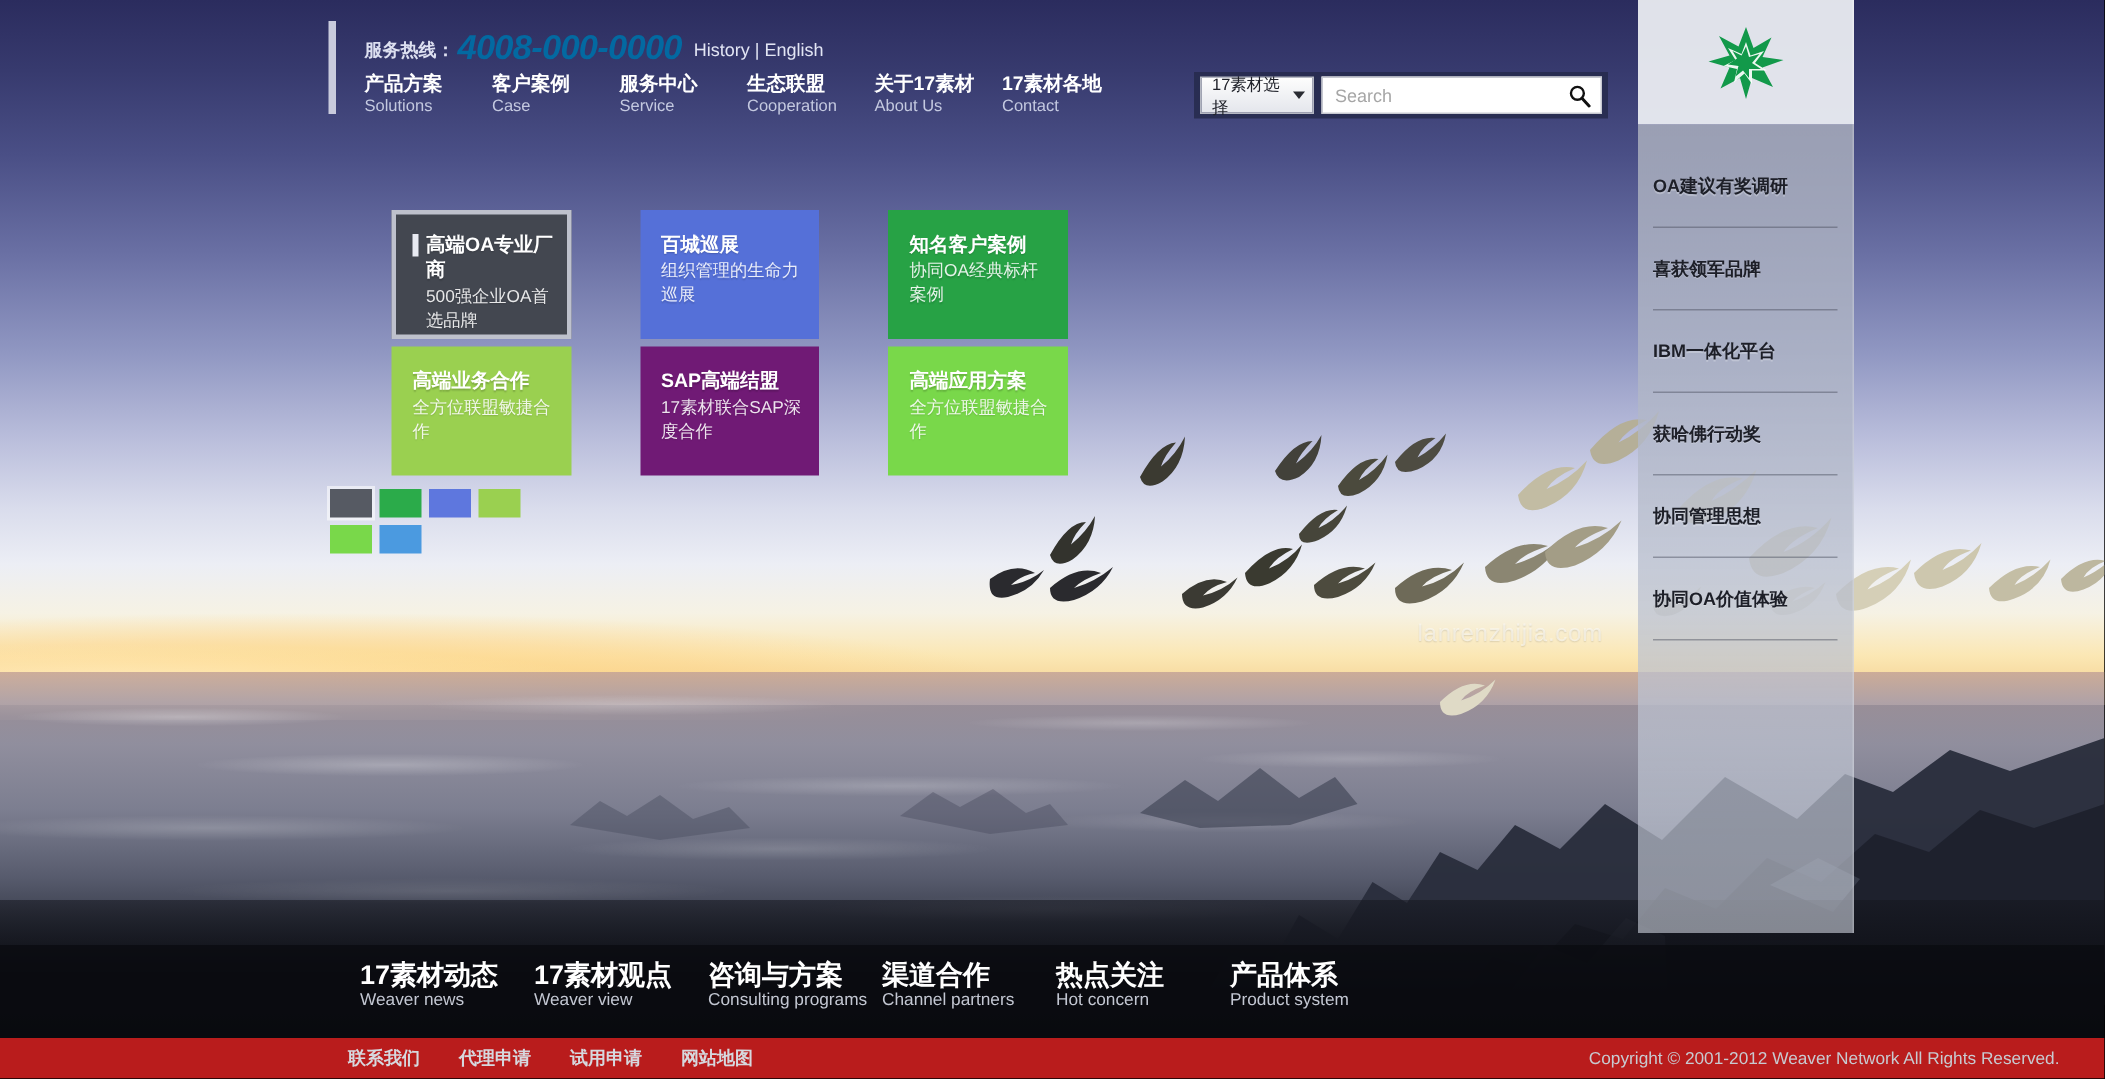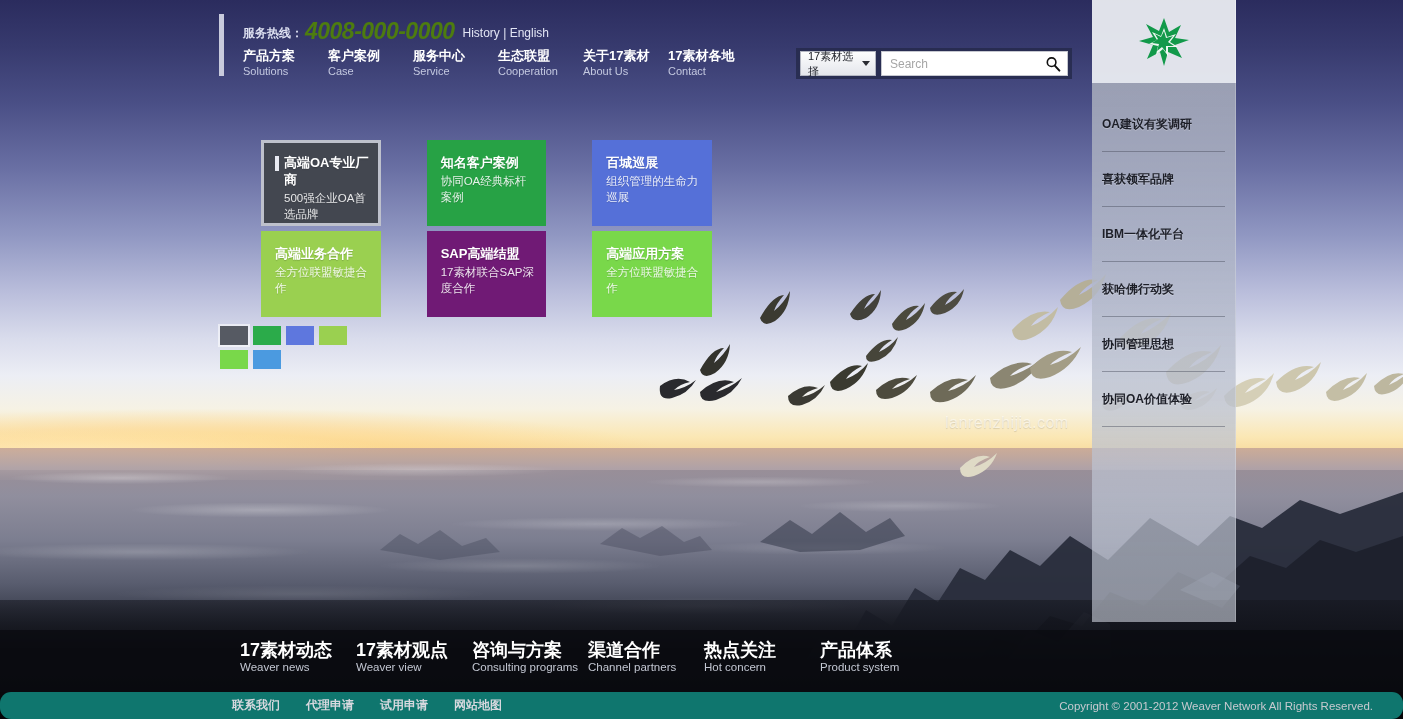--- a/index.html
+++ b/index.html
@@ -76,21 +76,21 @@
     position:absolute; left:945px; top:414px; font-size:16px; letter-spacing:.5px;
     color:rgba(255,255,255,.55); text-shadow:0 1px 1px rgba(0,0,0,.12);
   }
 
   
   .header { position:absolute; left:0; top:0; width:1403px; height:96px; }
   .hdr-bar { position:absolute; left:219px; top:14px; width:5px; height:62px; background:#c9cbdd; }
   .hotline { position:absolute; left:243px; top:18px; white-space:nowrap; }
   .hotline .lbl { font-size:12px; color:#dcdff0; font-weight:bold; }
   .hotline .num {
-    font-size:23px; font-weight:bold; font-style:italic; color:#4d7c0f;
+    font-size:23px; font-weight:bold; font-style:italic; color:#0369a1;
     letter-spacing:-.5px; vertical-align:-2px; margin-left:2px;
     font-family:"Liberation Sans","DejaVu Sans",sans-serif;
     margin-top:20px;
   }
   .hotline .links { font-size:12px; color:#e2e5f4; margin-left:8px; }
   .hotline .links a { color:#e2e5f4; text-decoration:none; }
 
   .mainnav { position:absolute; left:243px; top:48px; display:flex; gap:0; }
   .navitem { width:85px; cursor:pointer; }
   .navitem .cn { font-size:13px; font-weight:bold; color:#ffffff; line-height:16px; white-space:nowrap; }
@@ -155,21 +155,21 @@
   .footnav {
     position:absolute; left:0; top:630px; width:1403px; height:62px;
     background:rgba(10,11,16,.80);
   }
   .fn-items { position:absolute; left:240px; top:12px; display:flex; }
   .fn-item { width:116px; cursor:pointer; }
   .fn-item .cn { font-size:18px; font-weight:bold; color:#ffffff; line-height:17px; white-space:nowrap; }
   .fn-item .en { font-size:11.5px; color:#c3c7d2; line-height:16px; white-space:nowrap; }
 
   
-  .copybar { position:absolute; left:0; top:692px; width:1403px; height:27px; background:#0f766e;border-radius:11px; }
+  .copybar { position:absolute; left:0; top:692px; width:1403px; height:27px; background:#b91c1c; }
   .cb-links { position:absolute; left:232px; top:0; height:27px; display:flex; align-items:center; gap:26px; }
   .cb-links a { font-size:12px; font-weight:bold; color:#d6d8de; text-decoration:none; white-space:nowrap; }
   .copyright { position:absolute; right:30px; top:0; height:27px; display:flex; align-items:center; font-size:11.5px; color:#c8cad0; white-space:nowrap; }
 </style>
 </head>
 <body>
 
 <div id="stage">
 
   <div class="bg">
@@ -273,27 +273,27 @@
     </div>
   </div>
 
   <div class="tiles">
     <div class="tilerow">
       <div class="tile big sel" style="background:#434750;">
         <div class="accent"></div>
         <div class="t-title">高端OA专业厂商</div>
         <div class="t-sub">500强企业OA首选品牌</div>
       </div>
+      <div class="tile big" style="background:#5570d8;">
+        <div class="t-title">百城巡展</div>
+        <div class="t-sub">组织管理的生命力巡展</div>
+      </div>
       <div class="tile big" style="background:#27a245;">
         <div class="t-title">知名客户案例</div>
         <div class="t-sub">协同OA经典标杆案例</div>
-      </div>
-      <div class="tile big" style="background:#5570d8;">
-        <div class="t-title">百城巡展</div>
-        <div class="t-sub">组织管理的生命力巡展</div>
       </div>
     </div>
     <div class="tilerow">
       <div class="tile big" style="background:#9ad050;">
         <div class="t-title">高端业务合作</div>
         <div class="t-sub">全方位联盟敏捷合作</div>
       </div>
       <div class="tile big" style="background:#701a75;">
         <div class="t-title">SAP高端结盟</div>
         <div class="t-sub">17素材联合SAP深度合作</div>

